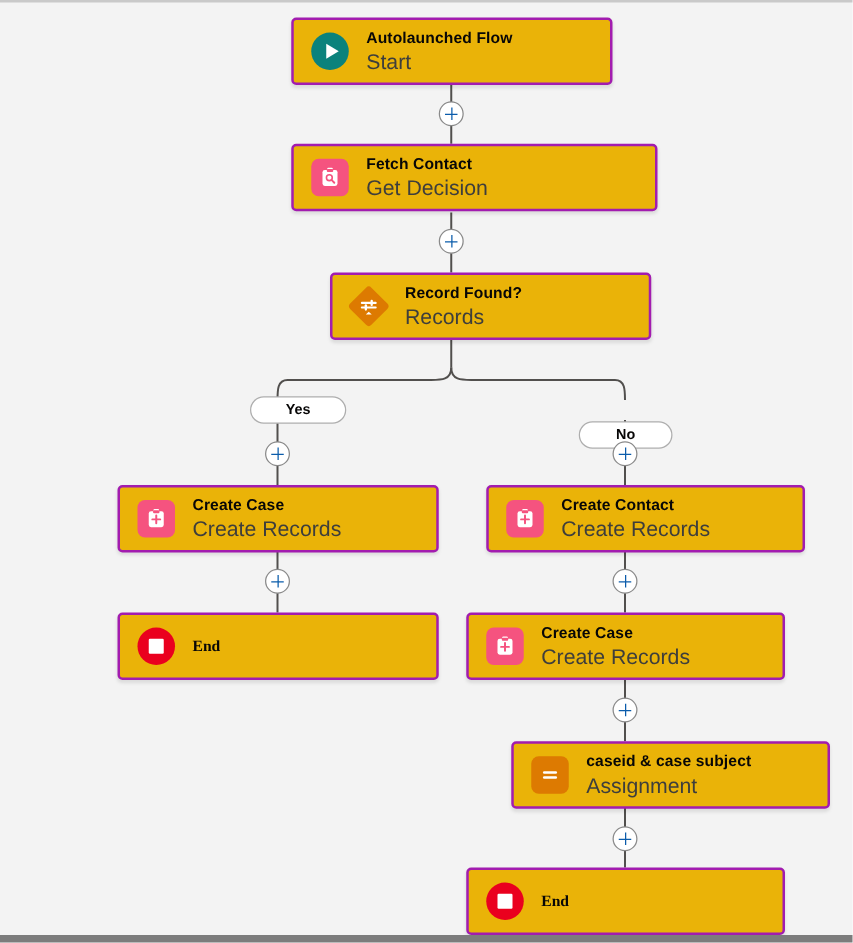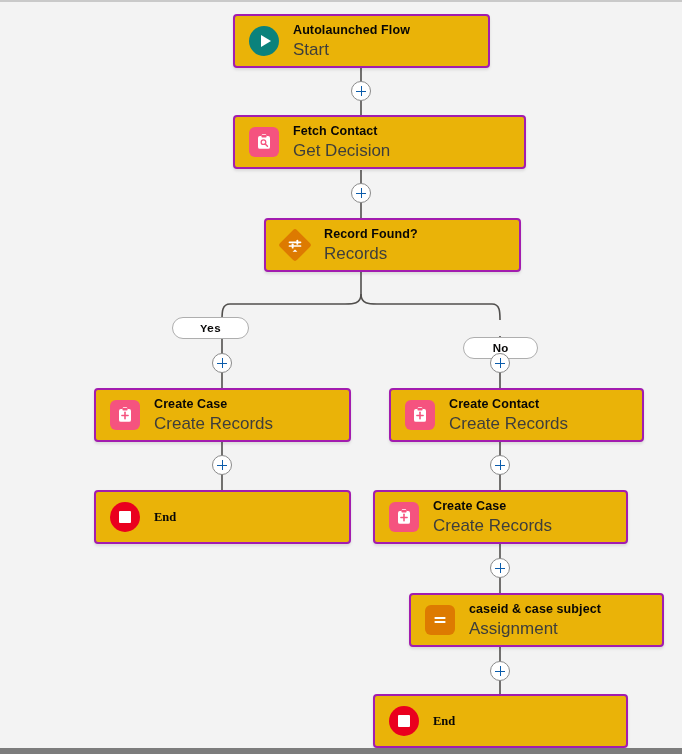--- a/index.html
+++ b/index.html
@@ -244,21 +244,21 @@
           <path d="M12 17.2 l3.4 3.2 h-6.8 z" fill="#ffffff"></path>
         </svg>
       </div>
     </div>
     <div class="node-text">
       <div class="node-title">Record Found?</div>
       <div class="node-sub">Records</div>
     </div>
   </div>
 
-  <div class="branch-label" style="left:172px; top:315px; width:77px;font-family:Liberation Mono, monospace;">Yes</div>
+  <div class="branch-label" style="left:200px; top:315px; width:77px;">Yes</div>
   <div class="branch-label" style="left:463px; top:315px; width:75px;margin-top:20px;">No</div>
 
   <div class="plus-btn" style="left:212px; top:351px;"></div>
   <div class="plus-btn" style="left:490px; top:351px;"></div>
 
   <div class="node tall" style="left:94px; top:386px; width:257px;">
     <div class="node-icon">
       <div class="icon-sq-pink">
         <svg width="18" height="18" viewBox="0 0 24 24">
           <rect x="4" y="4" width="16" height="17" rx="2.5" fill="#ffffff"></rect>

